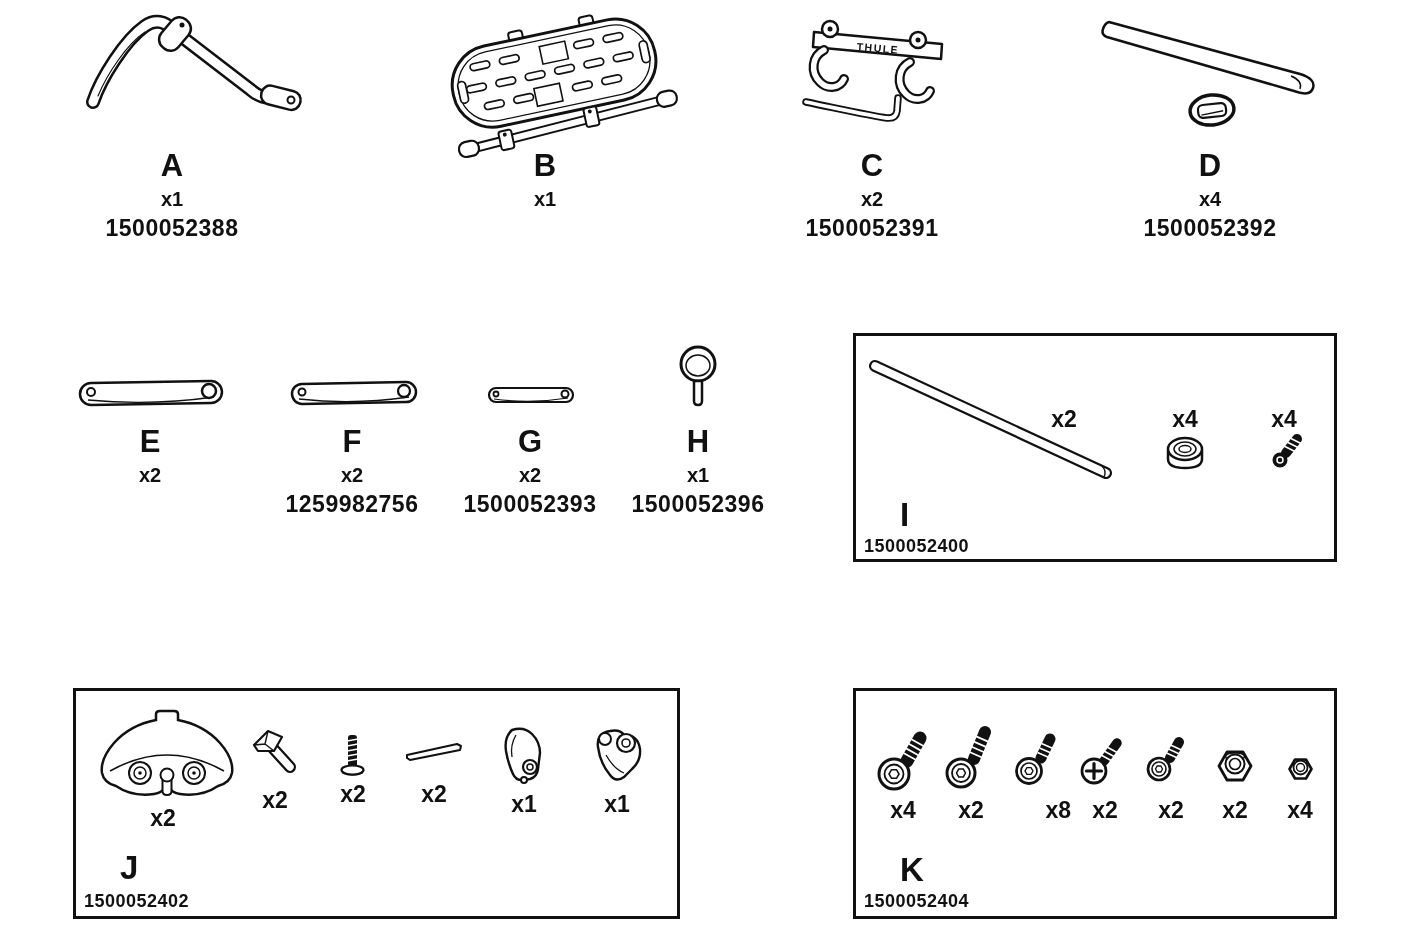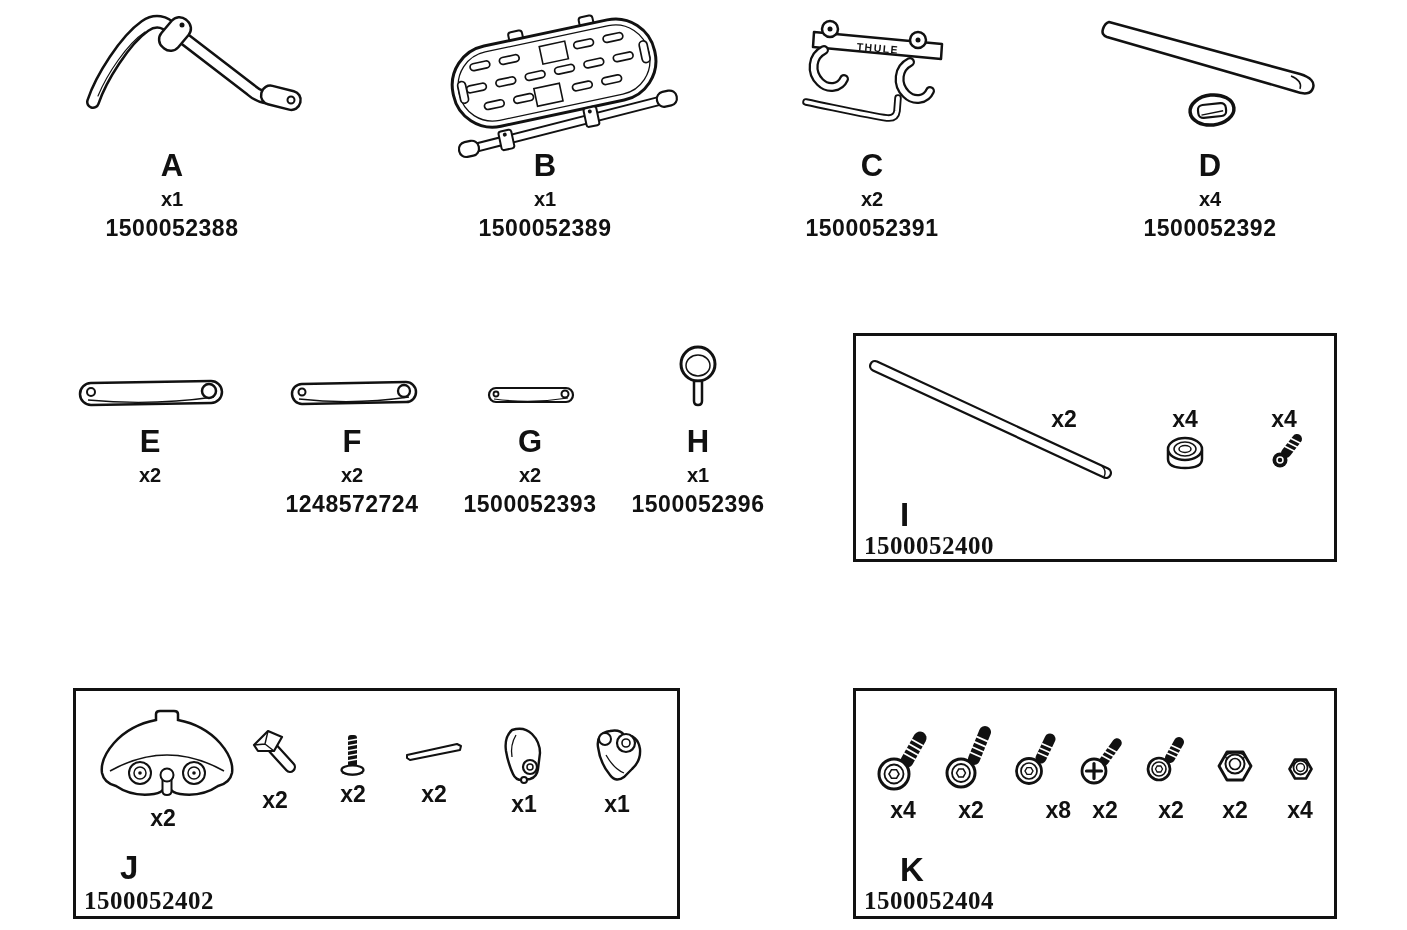--- a/index.html
+++ b/index.html
@@ -5,21 +5,21 @@
   html,body{margin:0;padding:0;background:#fff;}
   .page{position:relative;width:1407px;height:930px;background:#fff;overflow:hidden;
         font-family:"Liberation Sans",sans-serif;color:#111;}
   .page svg{position:absolute;overflow:visible;}
   .plabel{position:absolute;text-align:center;font-weight:bold;}
   .plabel .letter{font-size:31px;line-height:36px;}
   .plabel .qty{font-size:20px;line-height:25px;margin-top:3px;}
   .plabel .num{font-size:23px;line-height:27px;letter-spacing:.5px;margin-top:3px;}
   .box{position:absolute;border:3px solid #111;box-sizing:border-box;background:#fff;}
   .boxletter{position:absolute;font-size:33px;line-height:34px;font-weight:bold;}
-  .boxnum{position:absolute;font-size:25px;font-weight:bold;letter-spacing:.5px;line-height:26px;font-family:Liberation Serif, serif;}
+  .boxnum{position:absolute;font-size:18px;font-weight:bold;letter-spacing:.5px;line-height:26px;}
   .qtylabel{position:absolute;width:64px;text-align:center;font-size:23px;font-weight:bold;line-height:26px;}
   .thule-text{font-family:"Liberation Sans",sans-serif;font-weight:bold;}
 </style>
 </head>
 <body>
 
 <div class="page">
 
   <svg style="left:55px;top:0;" width="250" height="135" viewBox="0 0 250 135">
     <g fill="none" stroke-linecap="round">
@@ -106,21 +106,20 @@
   </svg>
 
   <div class="plabel" style="left:62px;top:148px;width:220px;">
     <div class="letter">A</div>
     <div class="qty">x1</div>
     <div class="num">1500052388</div>
   </div>
   <div class="plabel" style="left:435px;top:148px;width:220px;">
     <div class="letter">B</div>
     <div class="qty">x1</div>
-    <div class="num">1500052389</div>
   </div>
   <div class="plabel" style="left:762px;top:148px;width:220px;">
     <div class="letter">C</div>
     <div class="qty">x2</div>
     <div class="num">1500052391</div>
   </div>
   <div class="plabel" style="left:1100px;top:148px;width:220px;">
     <div class="letter">D</div>
     <div class="qty">x4</div>
     <div class="num">1500052392</div>
@@ -153,21 +152,21 @@
     <path d="M22,37 L22,57 Q22,61 26,61 Q30,61 30,57 L30,37 Z" fill="#fff" stroke="#111" stroke-width="2.5"></path>
   </svg>
 
   <div class="plabel" style="left:40px;top:424px;width:220px;">
     <div class="letter">E</div>
     <div class="qty">x2</div>
   </div>
   <div class="plabel" style="left:242px;top:424px;width:220px;">
     <div class="letter">F</div>
     <div class="qty">x2</div>
-    <div class="num">1248572724</div>
+    <div class="num">1259982756</div>
   </div>
   <div class="plabel" style="left:420px;top:424px;width:220px;">
     <div class="letter">G</div>
     <div class="qty">x2</div>
     <div class="num">1500052393</div>
   </div>
   <div class="plabel" style="left:588px;top:424px;width:220px;">
     <div class="letter">H</div>
     <div class="qty">x1</div>
     <div class="num">1500052396</div>

